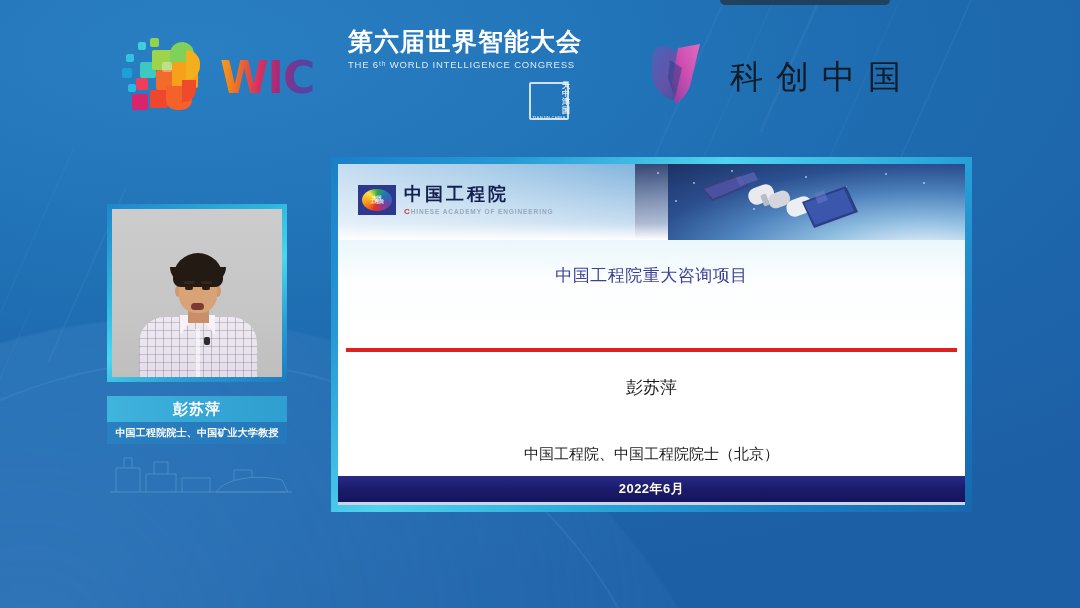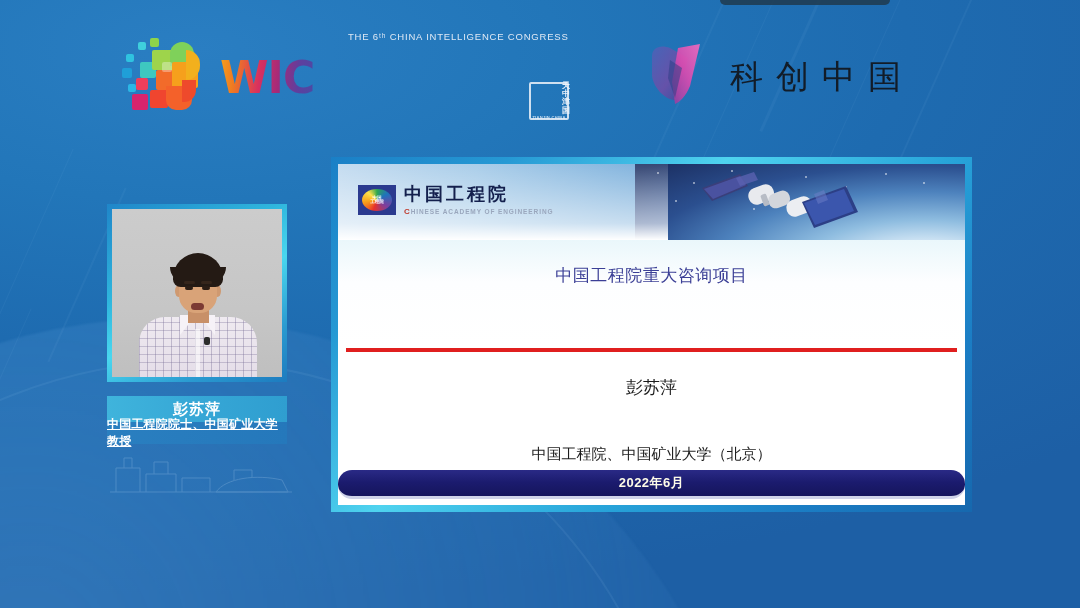--- a/index.html
+++ b/index.html
@@ -79,21 +79,21 @@
   .p-collar-r{left:66px;border-width:0 16px 20px 0;border-color:transparent #f6f2f7 transparent transparent;}
   .p-placket{position:absolute;left:62px;top:86px;width:5px;height:50px;background:rgba(255,255,255,.55);}
   .p-mic{position:absolute;left:71px;top:94px;width:6px;height:8px;border-radius:2px;background:#2b2b2b;}
 
   .name-plate{position:absolute;left:107px;top:396px;width:180px;}
   .name-main{height:26px;display:flex;align-items:center;justify-content:center;
     background:linear-gradient(90deg,#3fb4dc 0%,#36a7d6 50%,#2f9ed0 100%);
     color:#fff;font-size:15px;font-weight:bold;letter-spacing:1px;}
   .name-sub{height:22px;display:flex;align-items:center;justify-content:center;
     background:linear-gradient(90deg,#2a7fc0 0%,#2578bb 100%);
-    color:#fff;font-size:12px;font-weight:bold;letter-spacing:.2px;text-decoration:underline;}
+    color:#fff;font-size:10px;font-weight:bold;letter-spacing:.2px;}
 
   
   .slide-frame{position:absolute;left:331px;top:157px;width:641px;height:355px;
     padding:7px;box-sizing:border-box;
     background:linear-gradient(135deg,#1a7fc6 0%,#2699d4 18%,#4fd3ef 40%,#28a5da 62%,#1b7ec5 82%,#1668ae 100%);}
   .slide{position:relative;width:100%;height:100%;background:#fff;overflow:hidden;
     display:flex;flex-direction:column;}
   .slide-banner{position:relative;height:76px;flex:0 0 76px;overflow:hidden;
     background:linear-gradient(100deg,#bcd7ee 0%,#9dc6e6 22%,#6fa8d8 48%,#3f7fc0 72%,#27619f 100%);}
   .banner-space{position:absolute;right:0;top:0;width:330px;height:100%;
@@ -117,24 +117,24 @@
   .station{position:absolute;left:358px;top:8px;width:190px;height:62px;z-index:2;}
 
   .slide-body{position:relative;flex:1;background:linear-gradient(180deg,#eaf7fb 0%,#fdfeff 16%,#ffffff 40%,#ffffff 100%);}
   .subtitle{position:absolute;left:0;right:0;top:24px;text-align:center;
     font-size:17px;color:#3b3f96;letter-spacing:.5px;}
   .maintitle{position:absolute;left:0;right:0;top:62px;text-align:center;
     font-size:27px;font-weight:bold;color:#111;letter-spacing:.5px;}
   .redline{position:absolute;left:8px;right:8px;top:108px;height:4px;background:#e01f1f;}
   .author{position:absolute;left:0;right:0;top:136px;text-align:center;font-size:17px;color:#1c1c1c;}
   .affil{position:absolute;left:0;right:0;top:205px;text-align:center;font-size:15px;color:#1c1c1c;}
-  .datebar{position:absolute;left:0;right:0;bottom:6px;height:26px;
+  .datebar{position:absolute;left:0;right:0;bottom:0;height:26px;
     background:linear-gradient(180deg,#2a2a86 0%,#1b1b6e 48%,#15155c 100%);
     display:flex;align-items:center;justify-content:center;
-    border-bottom:3px solid #cfd3e8;border-radius:14px;}
+    border-bottom:3px solid #cfd3e8;}
   .datebar span{color:#fdfbe8;font-size:13px;font-weight:bold;letter-spacing:.5px;}
 </style>
 </head>
 <body>
 
 <div class="stage">
 
   <div class="arc"></div>
   <div class="arc2"></div>
 
@@ -183,21 +183,22 @@
         <span style="left:50px;top:26px;width:26px;height:26px;background:#f6a01c;"></span>
         <span style="left:44px;top:50px;width:26px;height:24px;border-radius:0 0 10px 10px;background:#f4612a;"></span>
         <span style="left:64px;top:14px;width:14px;height:30px;border-radius:0 14px 14px 0;background:#f2b01d;"></span>
         <span style="left:60px;top:44px;width:14px;height:22px;border-radius:0 0 12px 0;background:#ee4a2c;"></span>
         <span style="left:40px;top:26px;width:10px;height:10px;background:#fafafa;opacity:.35;"></span>
       </div>
       <div class="wic-text">WIC</div>
     </div>
 
     <div class="wic-right">
-      <div class="wic-en">THE 6ᵗʰ CHINA INTELLIGENCE CONGRESS</div>
+      <div class="wic-cn1">第六届世界智能大会</div>
+      <div class="wic-en">THE 6ᵗʰ WORLD INTELLIGENCE CONGRESS</div>
     </div>
 
     <div class="tj-badge">
       <b>天中</b>
       <b>津国</b>
       <span class="tj-sub">TIANJIN CHINA</span>
     </div>
 
     <div class="ic-wrap">
       <svg class="ic-mark" viewBox="0 0 64 68">
@@ -296,21 +297,21 @@
             <div class="cae-cn">中国工程院</div>
             <div class="cae-en"><b>C</b><span>HINESE  ACADEMY  OF  ENGINEERING</span></div>
           </div>
         </div>
       </div>
 
       <div class="slide-body">
         <div class="subtitle">中国工程院重大咨询项目</div>
         <div class="redline"></div>
         <div class="author">彭苏萍</div>
-        <div class="affil">中国工程院、中国矿业大学（北京）</div>
+        <div class="affil">中国工程院、中国工程院院士（北京）</div>
         <div class="datebar">
           <span>2022年6月</span>
         </div>
       </div>
 
     </div>
   </div>
 
 </div>
 

